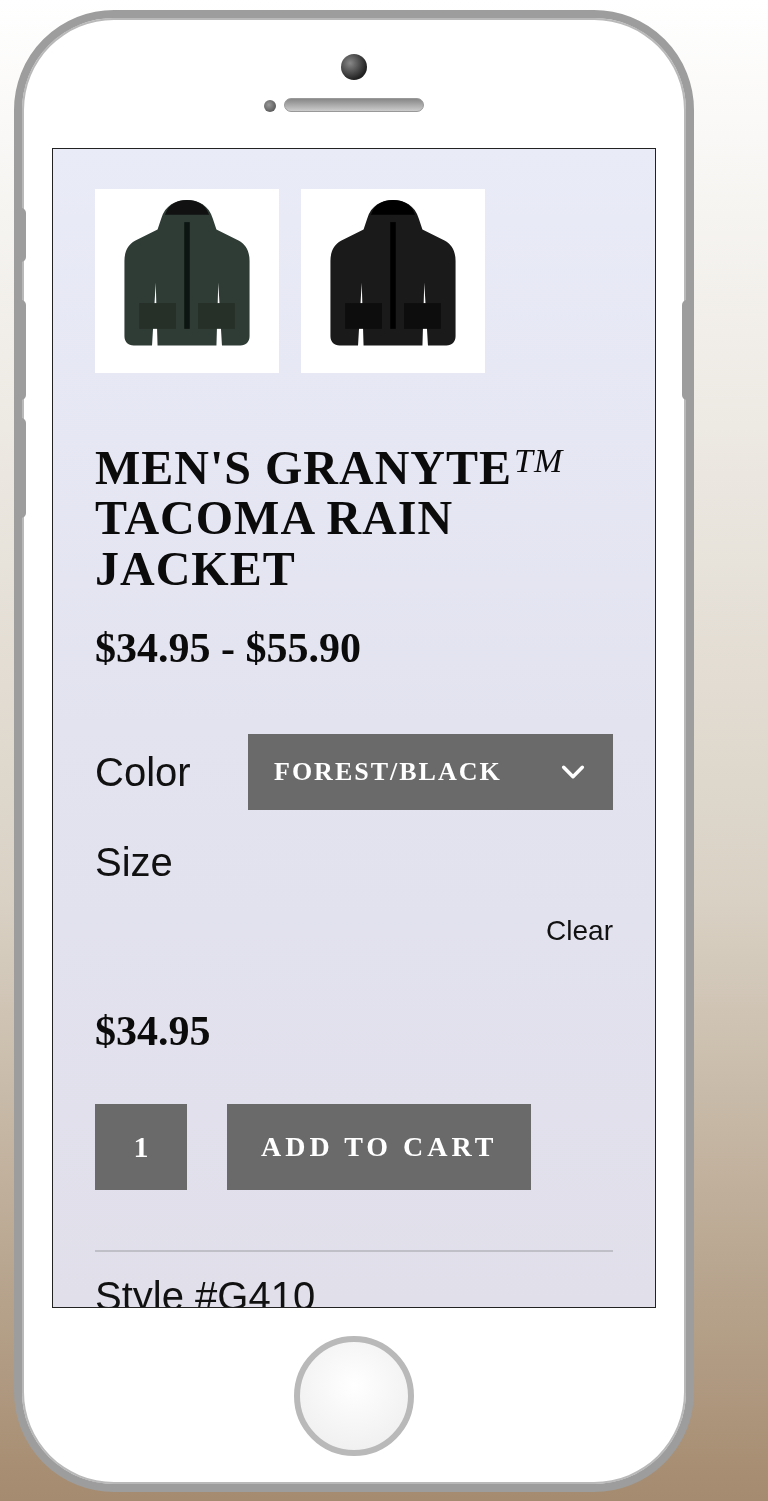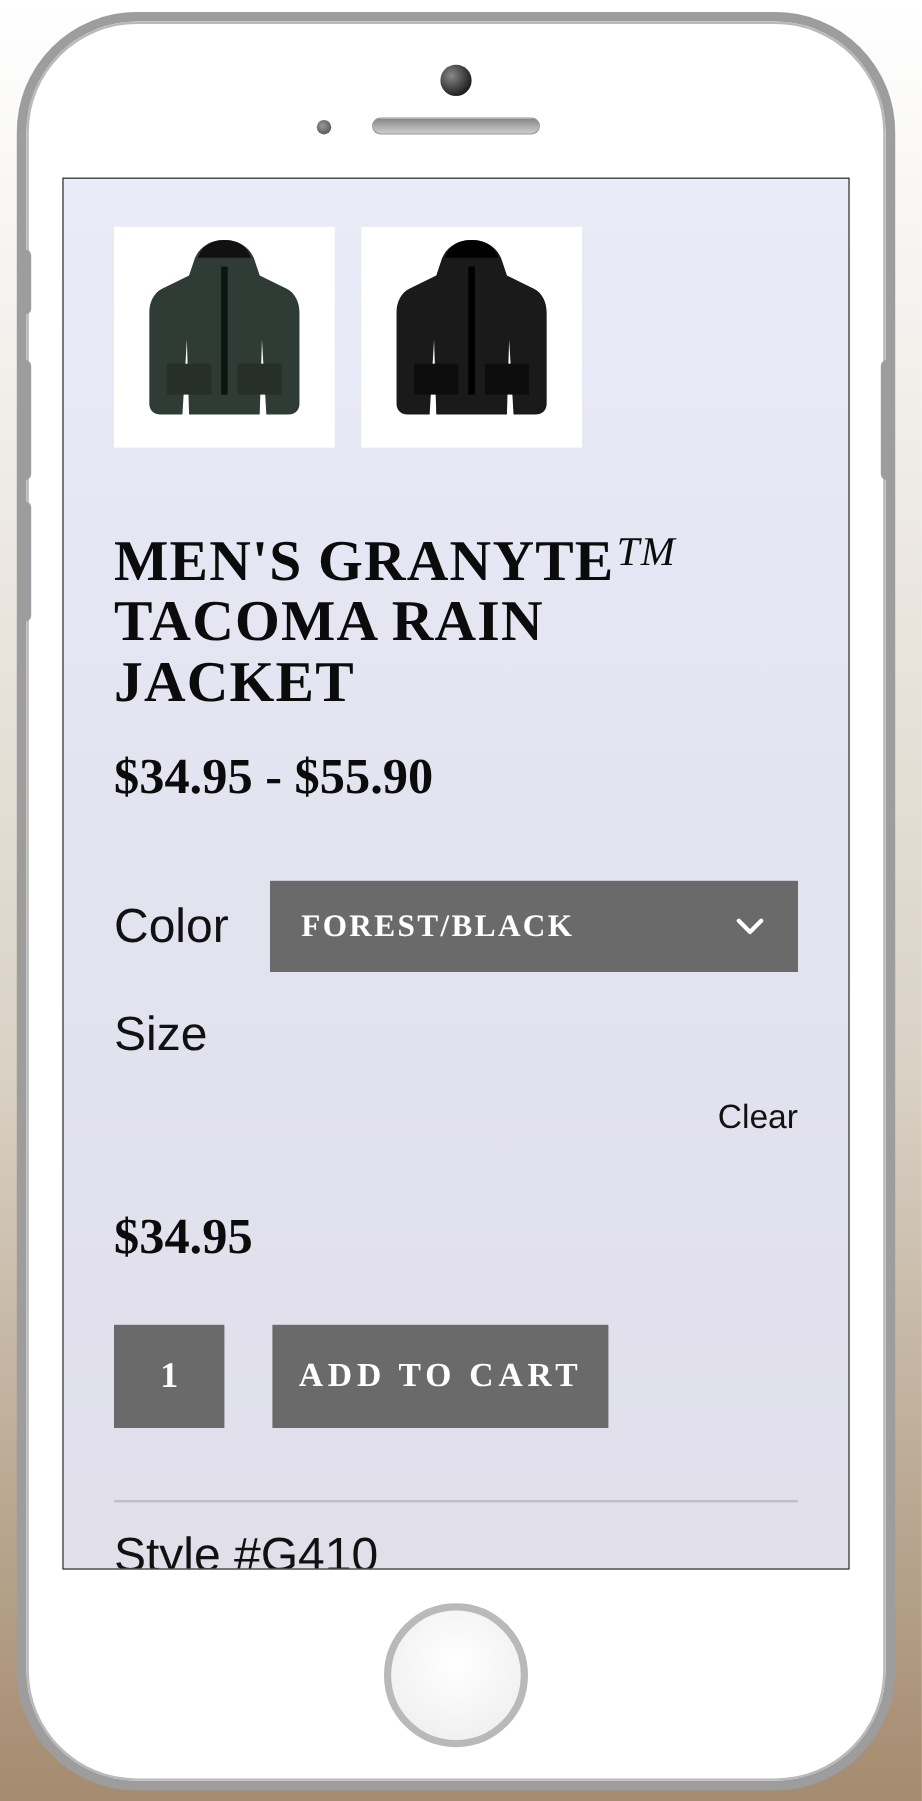--- a/index.html
+++ b/index.html
@@ -9,21 +9,21 @@
     background: linear-gradient(180deg, #fff 0%, #d9d1c4 60%, #a58b6f 100%);
     font-family: -apple-system, "Helvetica Neue", Arial, sans-serif;
     overflow: hidden;
   }
 
   
   .phone {
     position: absolute;
     left: 14px;
     top: 10px;
-    width: 732px;
+    width: 680px;
     height: 1482px;
     border: 8px solid #9d9d9d;
     border-radius: 100px;
     background: #fff;
     box-shadow: inset 0 0 0 2px #b9b9b9;
   }
   .phone-inner {
     position: absolute;
     left: 6px; right: 6px; top: 6px; bottom: 6px;
     border-radius: 88px;
@@ -118,20 +118,21 @@
   .opt-row { display: flex; align-items: center; gap: 40px; margin-bottom: 30px; }
   .opt-label { width: 90px; font-size: 40px; color: #111; font-family: "Helvetica Neue", Arial, sans-serif; }
   .select {
     flex: 1; height: 76px; background: #6a6a6a; color: #fff;
     display: flex; align-items: center; justify-content: space-between;
     padding: 0 26px;
     font-weight: 900; letter-spacing: 2px;
     font-family: Georgia, "Times New Roman", serif;
     font-size: 26px;
     cursor: pointer;
+    margin-left: 23px;
   }
   .chev { width: 28px; height: 28px; }
   .chev svg { width: 100%; height: 100%; display: block; }
 
   .clear-row { margin-left: 130px; margin-bottom: 60px; text-align: right; }
   .clear-link {
     font-size: 28px; color: #111; text-decoration: none; cursor: pointer;
     font-family: "Helvetica Neue", Arial, sans-serif;
   }
 
@@ -143,21 +144,21 @@
   }
 
   .cart-row { display: flex; align-items: stretch; gap: 40px; margin-bottom: 60px; }
   .qty {
     width: 92px; height: 86px; background: #6a6a6a; color: #fff;
     display: flex; align-items: center; justify-content: center;
     font-weight: 900; font-size: 30px;
     font-family: Georgia, "Times New Roman", serif;
   }
   .addcart {
-    height: 86px; padding: 0 22px; background: #6a6a6a; color: #fff;
+    height: 86px; padding: 0 34px; background: #6a6a6a; color: #fff;
     border: none; cursor: pointer;
     font-weight: 900; letter-spacing: 4px; font-size: 28px;
     font-family: Georgia, "Times New Roman", serif;
   }
 
   hr.divider { border: none; border-top: 2px solid #bfbfc7; margin-bottom: 22px; }
 
   .style-id {
     font-size: 40px; color: #111;
     font-family: "Helvetica Neue", Arial, sans-serif;

